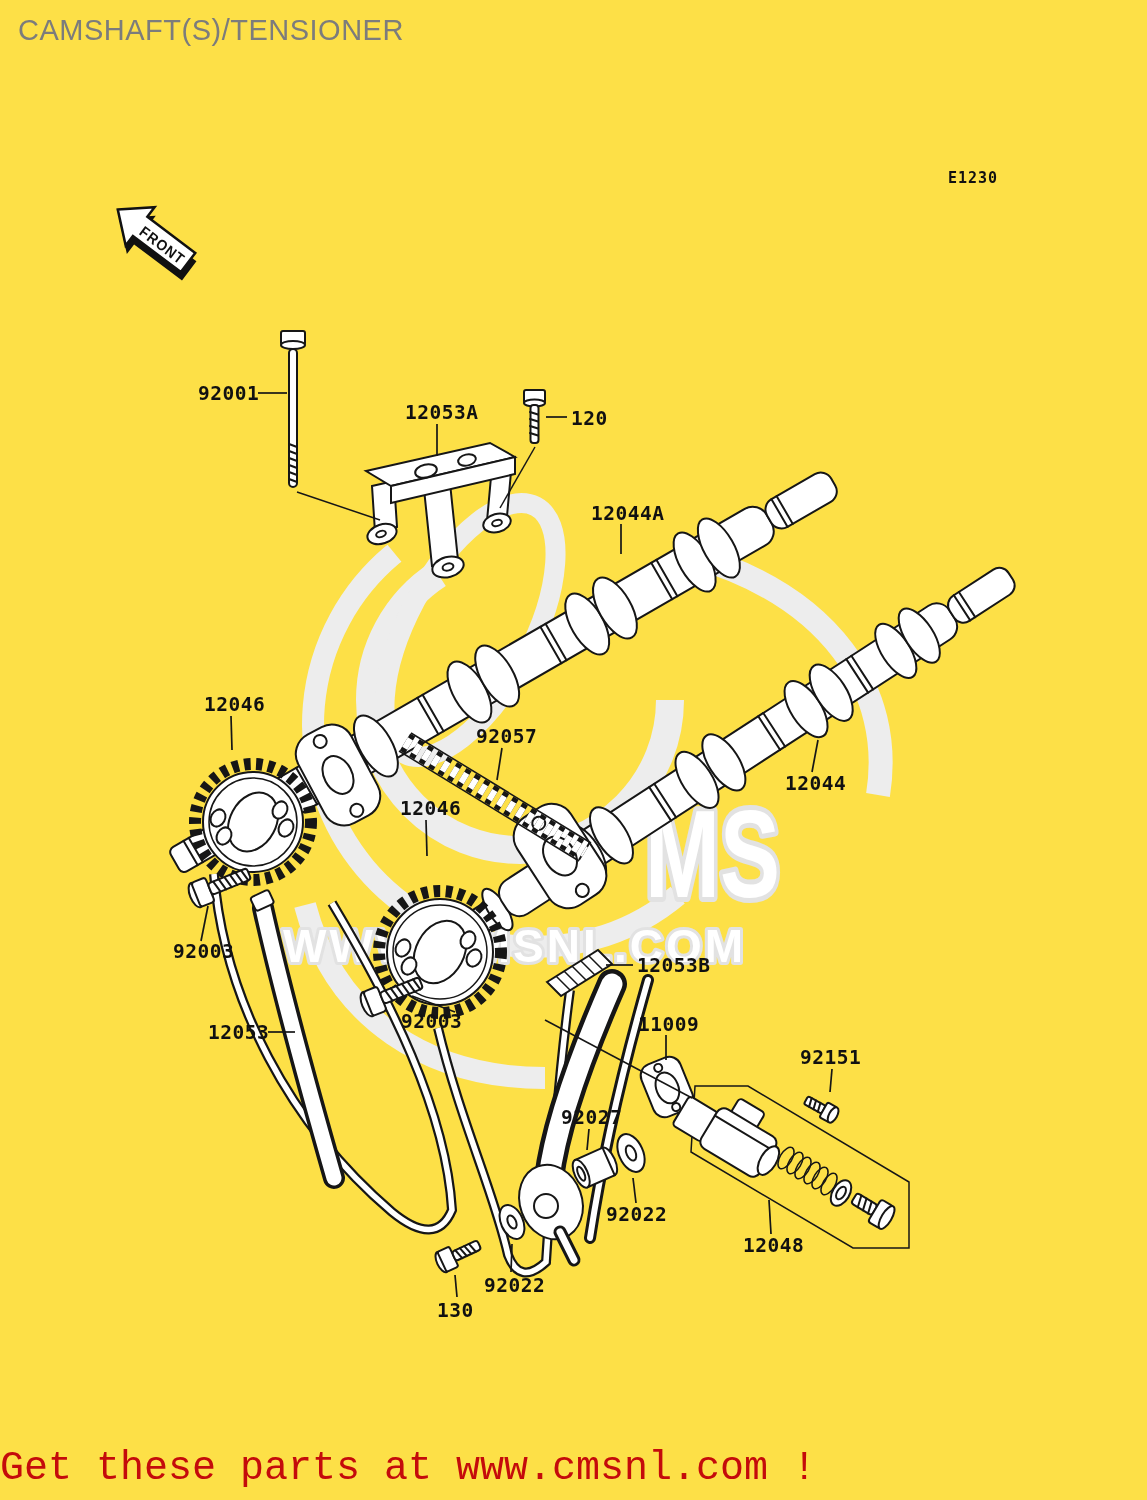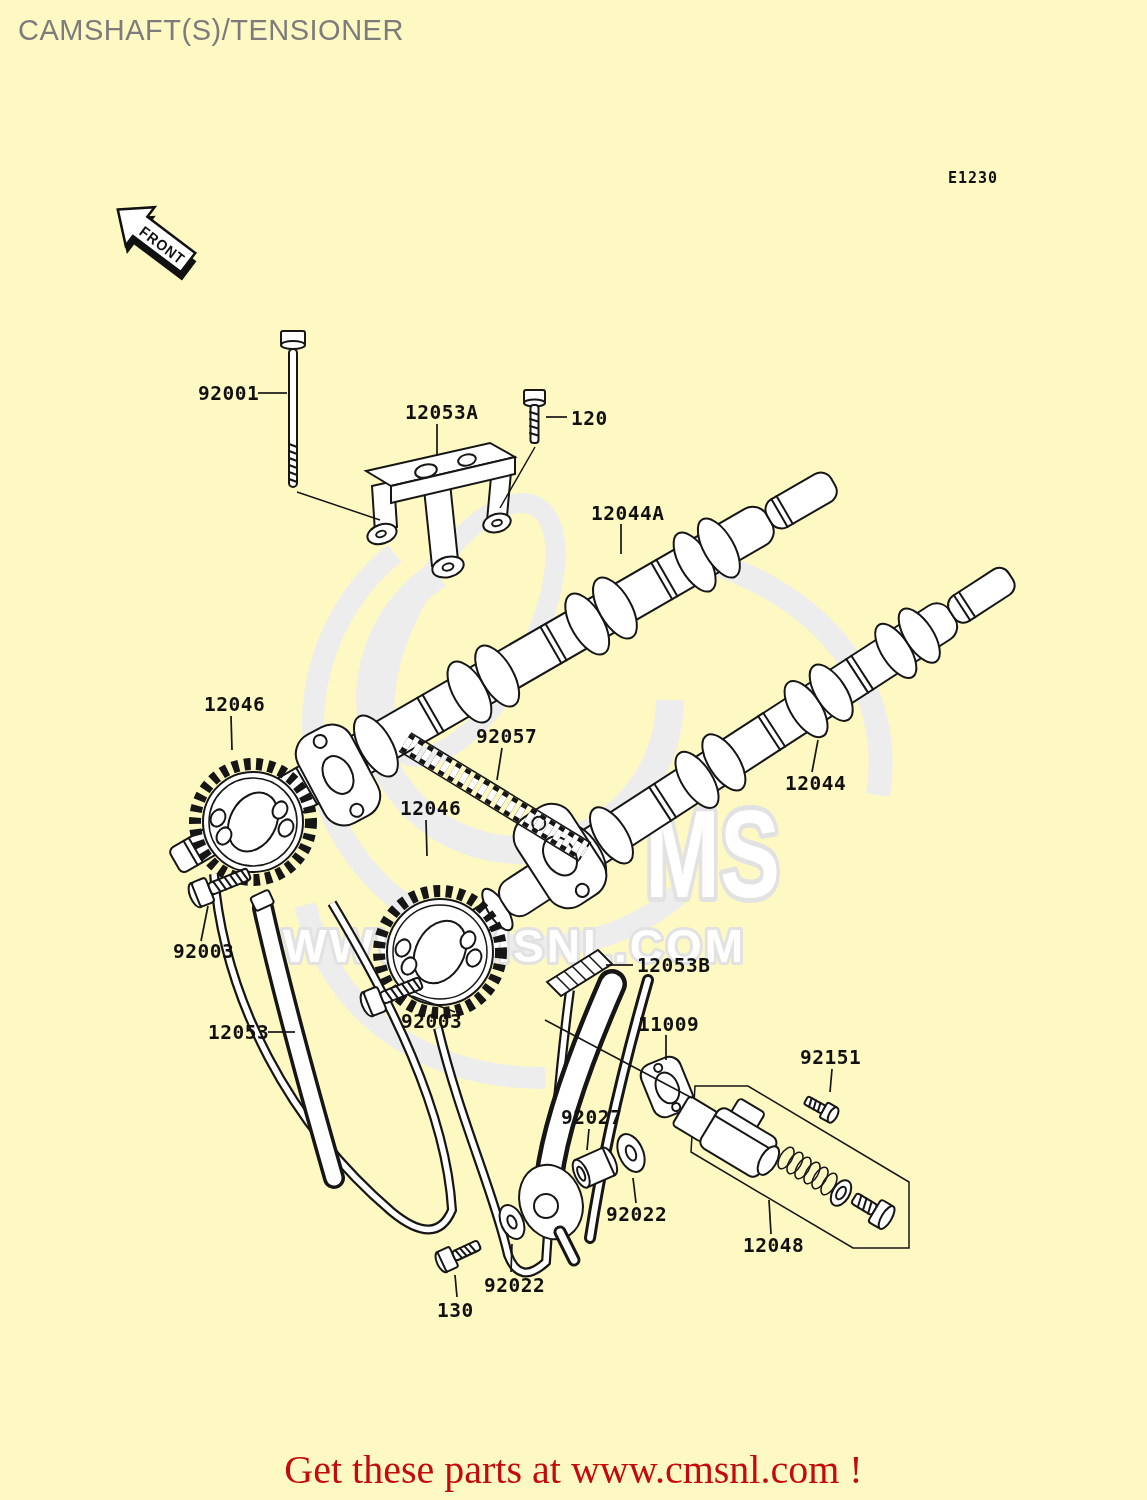--- a/index.html
+++ b/index.html
@@ -1,21 +1,21 @@
 <!DOCTYPE html>
 <html><head>
 <meta charset="utf-8">
 <style>
   html,body{margin:0;padding:0;background:#ffffff;}
-  #page{position:relative;width:1147px;height:1500px;background:#fef9c3;overflow:hidden;
+  #page{position:relative;width:1147px;height:1500px;background:#fde047;overflow:hidden;
         font-family:"Liberation Sans",sans-serif;}
   #title{position:absolute;left:18px;top:14px;font-size:29px;color:#7c7c7c;
          letter-spacing:0.5px;font-family:"Liberation Sans",sans-serif;}
-  #footer{position:absolute;left:0;top:1446px;width:100%;text-align:center;
-          font-size:40px;color:#c40b0b;font-family:Liberation Serif, serif;}
+  #footer{position:absolute;left:0;top:1446px;width:100%;
+          font-size:40px;color:#c40b0b;font-family:Liberation Mono, monospace;}
   svg .ln{stroke:#161616;stroke-width:2;fill:none;stroke-linecap:round;}
   svg .pc{stroke:#161616;stroke-width:2;fill:#ffffff;}
   svg .thin{stroke:#161616;stroke-width:1.5;fill:none;}
   svg .lbl{font:700 19.5px "DejaVu Sans Mono",monospace;letter-spacing:0.5px;fill:#111111;}
   svg .code{font:700 15px "DejaVu Sans Mono",monospace;letter-spacing:1px;fill:#111111;}
   svg .wm{fill:#ffffff;stroke:#e2e2e2;paint-order:stroke;stroke-linejoin:round;
           font-family:"Liberation Sans",sans-serif;font-weight:bold;}
   svg .wmln{stroke:#ededed;fill:none;}
 </style>
 </head>

